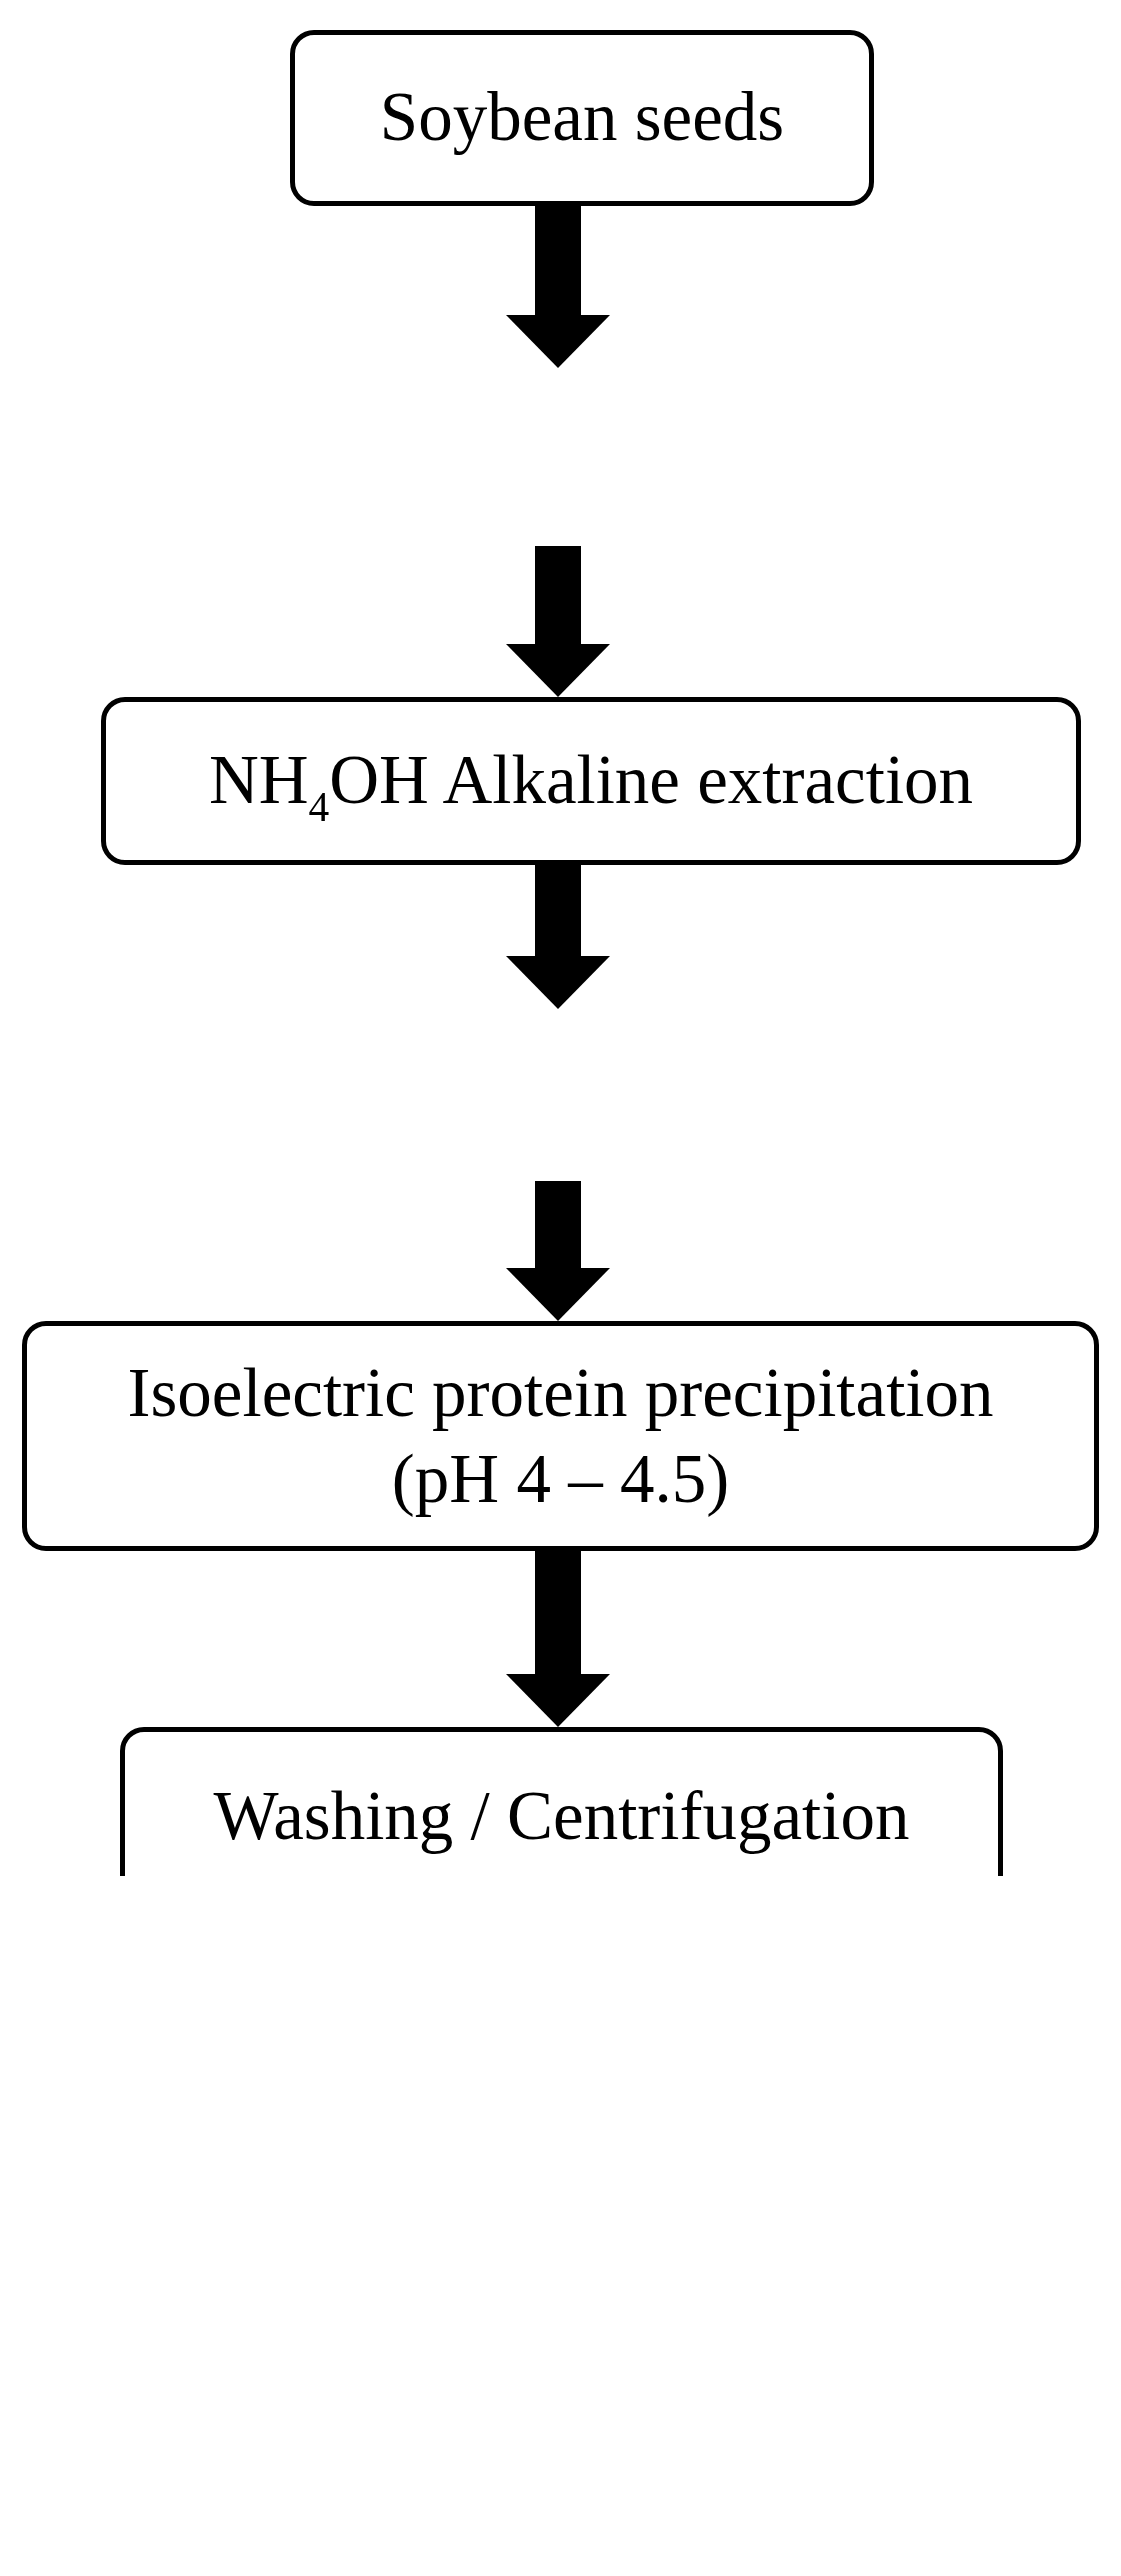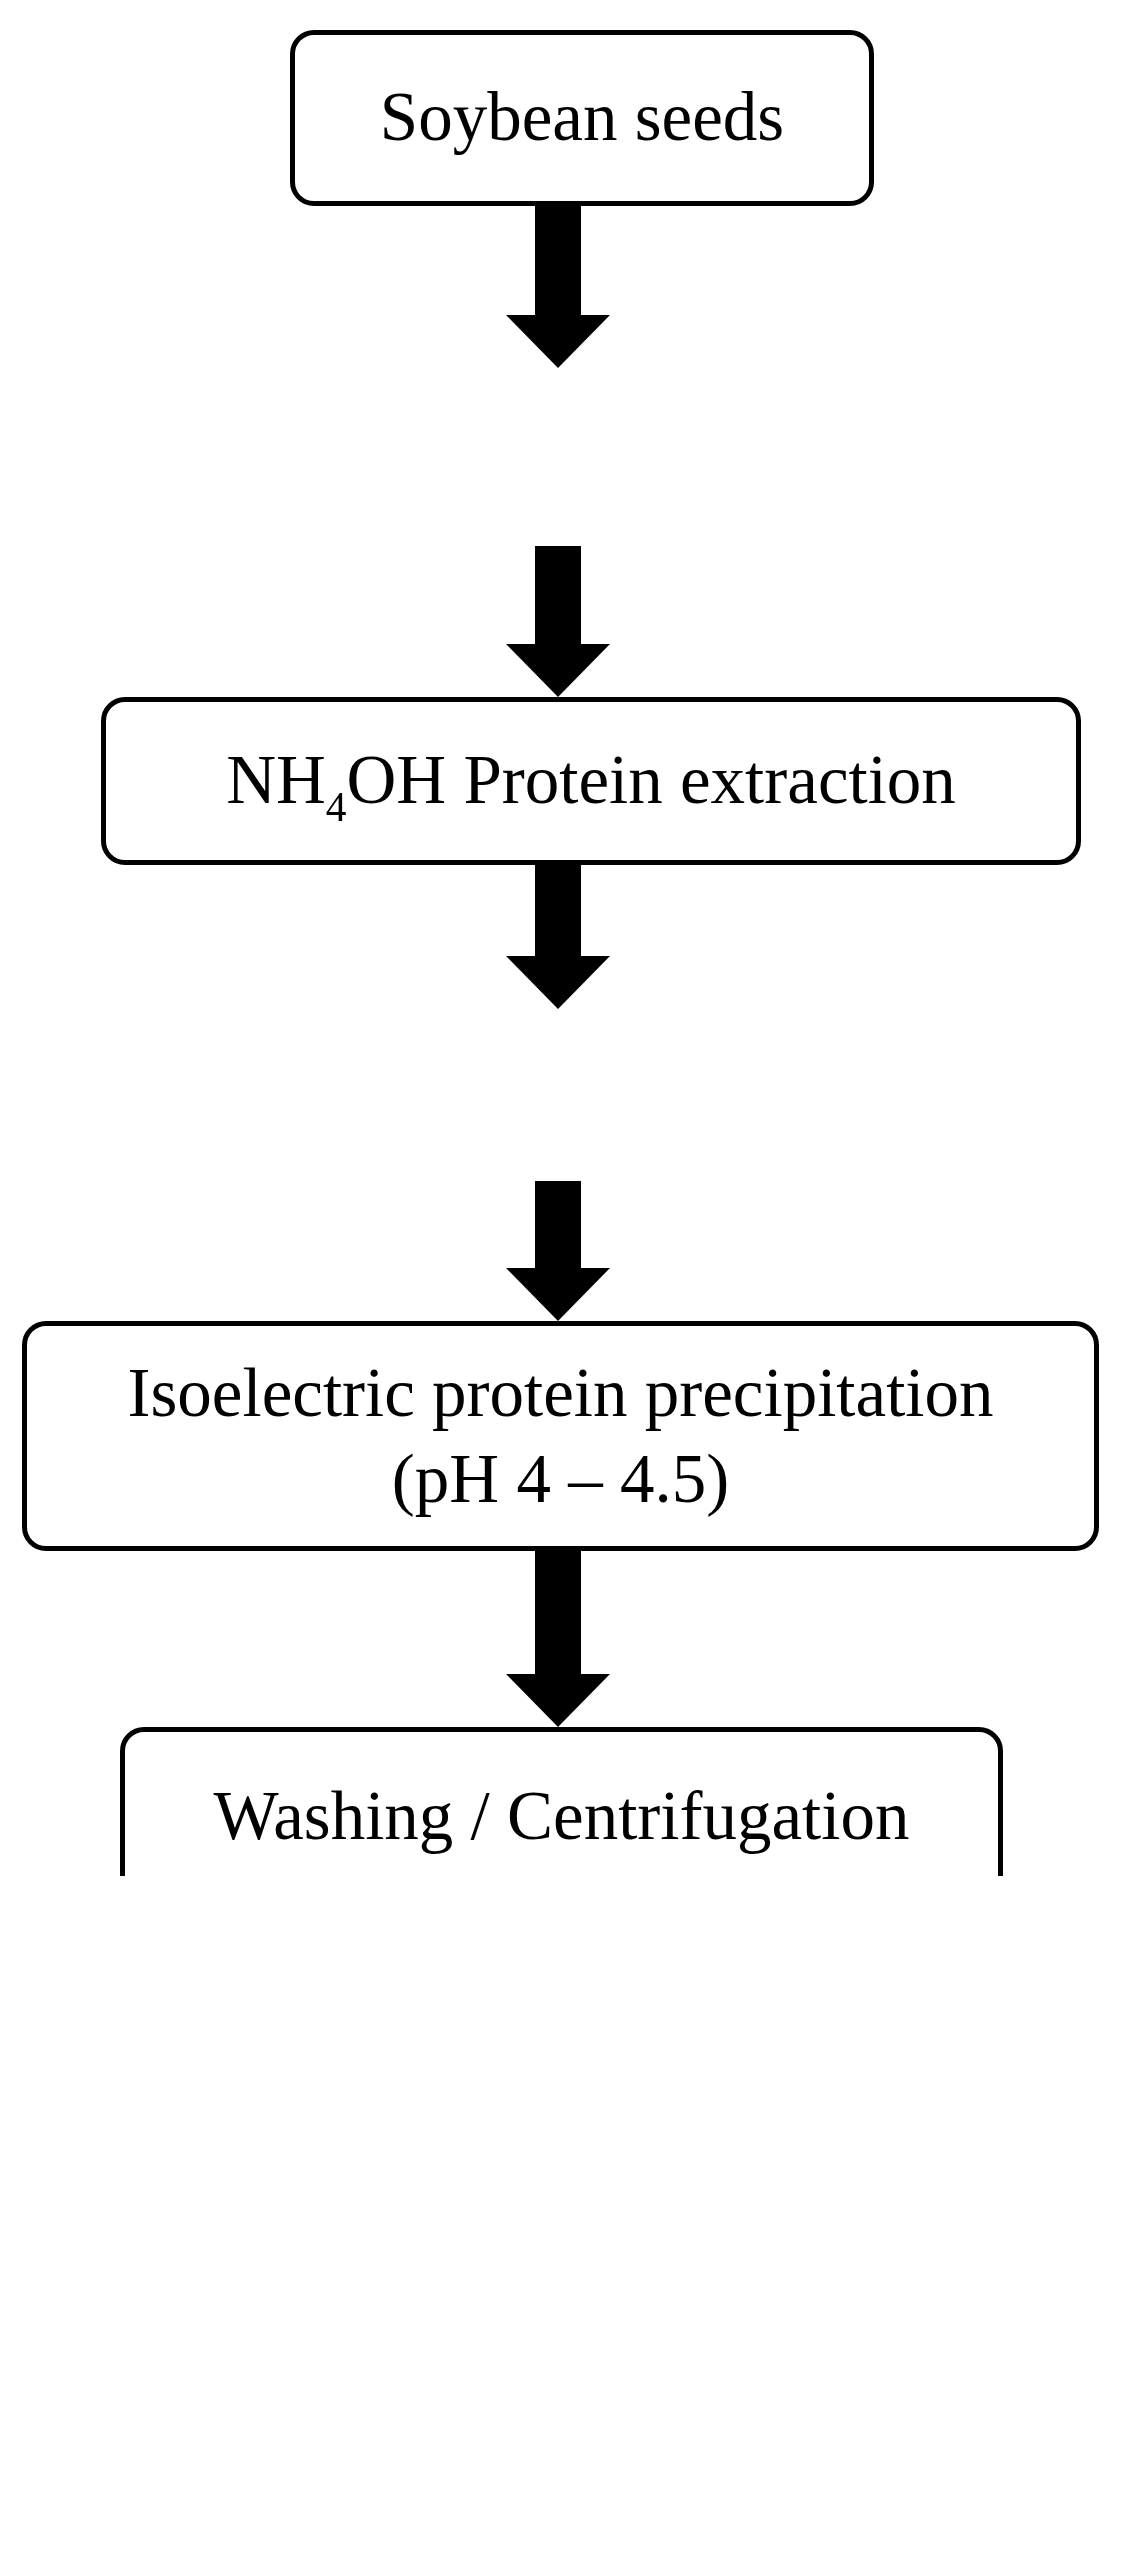--- a/index.html
+++ b/index.html
@@ -76,21 +76,21 @@
     <div class="head"></div>
   </div>
 
 
   <div class="arrow a2">
     <div class="stem"></div>
     <div class="head"></div>
   </div>
 
   <div class="box b3">
-    <span class="lbl"><span>NH</span><sub class="subscript">4</sub><span>OH Protein extraction</span></span>
+    <span class="lbl"><span>NH</span><sub class="subscript">4</sub><span>OH Alkaline extraction</span></span>
   </div>
 
   <div class="arrow a3">
     <div class="stem"></div>
     <div class="head"></div>
   </div>
 
 
   <div class="arrow a4">
     <div class="stem"></div>

